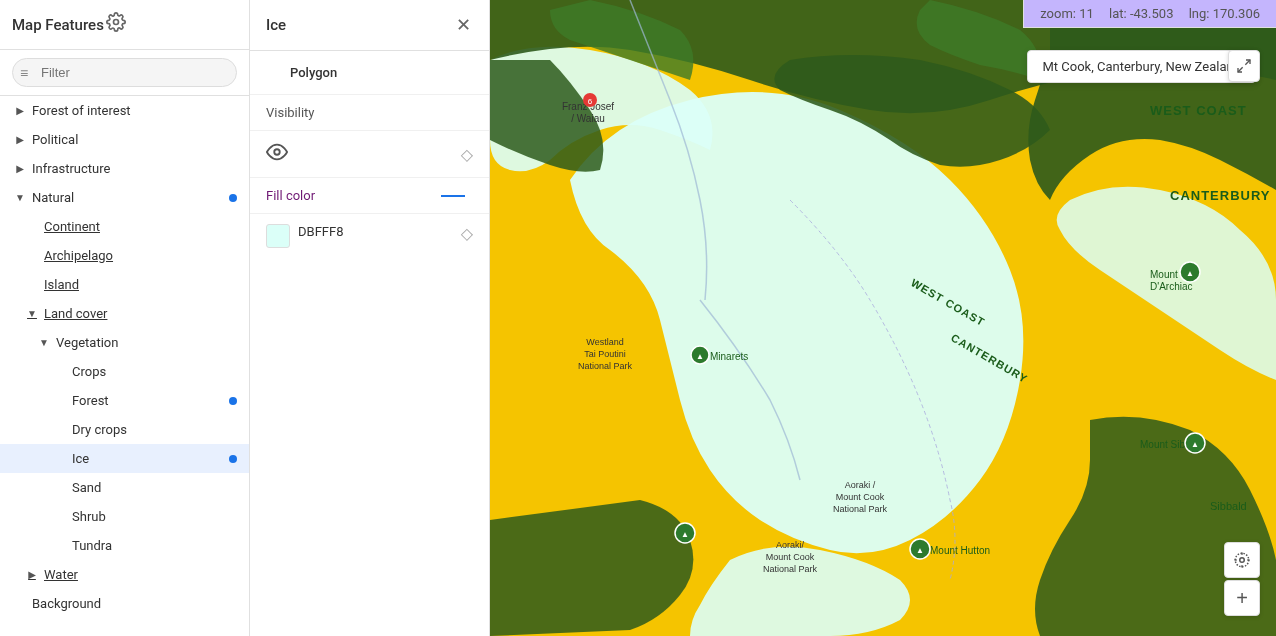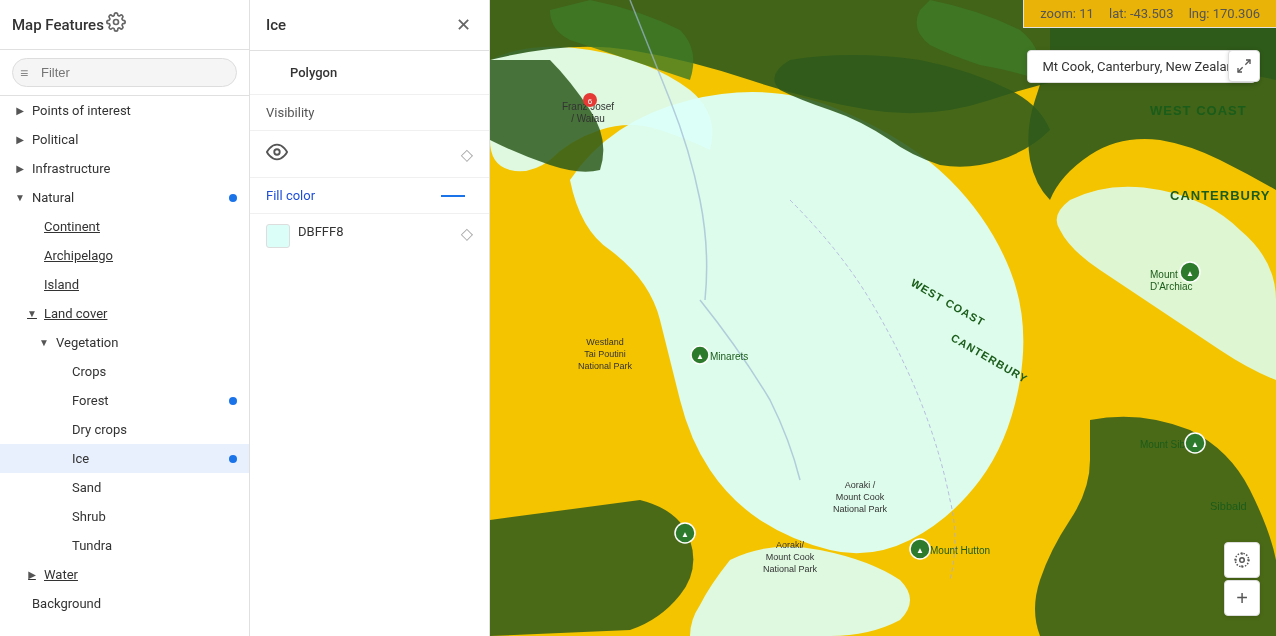--- a/index.html
+++ b/index.html
@@ -146,21 +146,21 @@
       font-size: 16px;
     }
     .fill-color-row {
       display: flex;
       align-items: center;
       padding: 10px 16px;
       border-bottom: 1px solid #f0f0f0;
     }
     .fill-label {
       font-size: 13px;
-      color: #1d4ed8;
+      color: #701a75;
       flex: 1;
     }
     .fill-line {
       width: 24px;
       height: 2px;
       background: #1a73e8;
       margin-right: 8px;
     }
     .color-swatch-row {
       display: flex;
@@ -188,21 +188,21 @@
       overflow: hidden;
     }
     #map-canvas {
       width: 100%;
       height: 100%;
     }
     #map-topbar {
       position: absolute;
       top: 0;
       right: 0;
-      background: #eab308;
+      background: #c4b5fd;
       padding: 6px 16px;
       font-size: 13px;
       color: #555;
       border-bottom: 1px solid #e0e0e0;
       border-left: 1px solid #e0e0e0;
       z-index: 10;
     }
     #location-tooltip {
       position: absolute;
       top: 50px;
@@ -272,21 +272,21 @@
   <div id="filter-bar">
     <div class="filter-wrap">
       <span class="filter-icon">≡</span>
       <input class="filter-input" type="text" style="width: 100%; padding: 6px 10px 6px 28px; border: 1px solid rgb(221, 221, 221); border-radius: 20px; font-size: 13px; background: rgb(245, 245, 245); color: rgb(102, 102, 102); outline: none;" placeholder="Filter">
     </div>
   </div>
   <div id="tree-list">
 
     <div class="tree-item indent-0">
       <span class="chevron">▶</span>
-      <span>Points of interest</span>
+      <span>Forest of interest</span>
     </div>
 
     <div class="tree-item indent-0">
       <span class="chevron">▶</span>
       <span>Political</span>
     </div>
 
     <div class="tree-item indent-0">
       <span class="chevron">▶</span>
       <span>Infrastructure</span>

